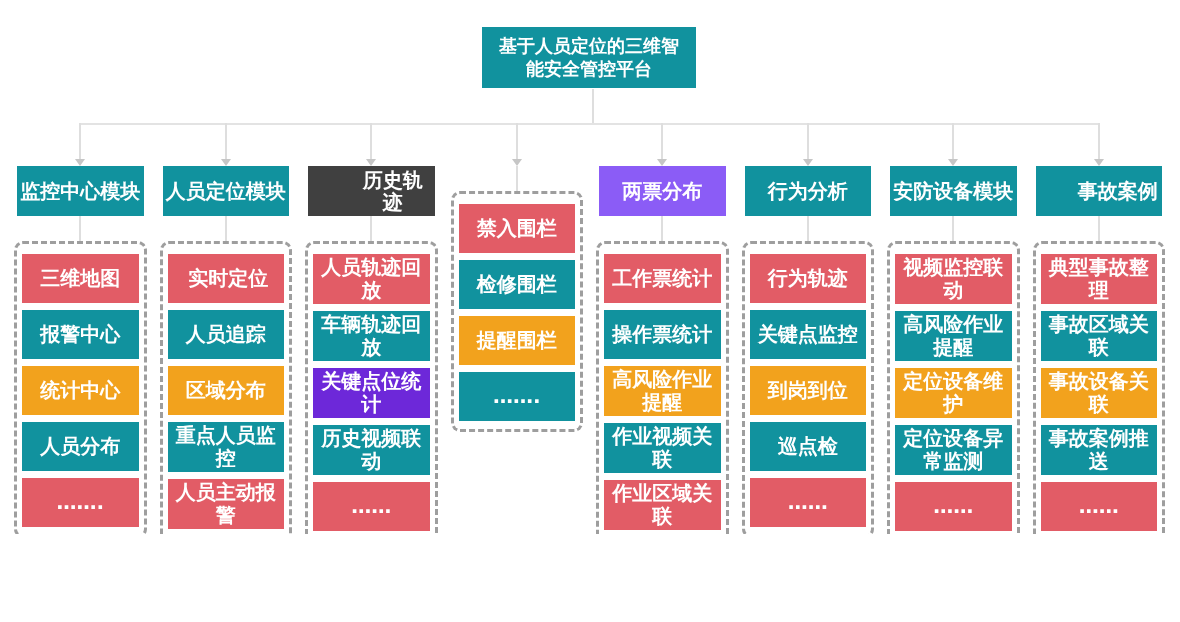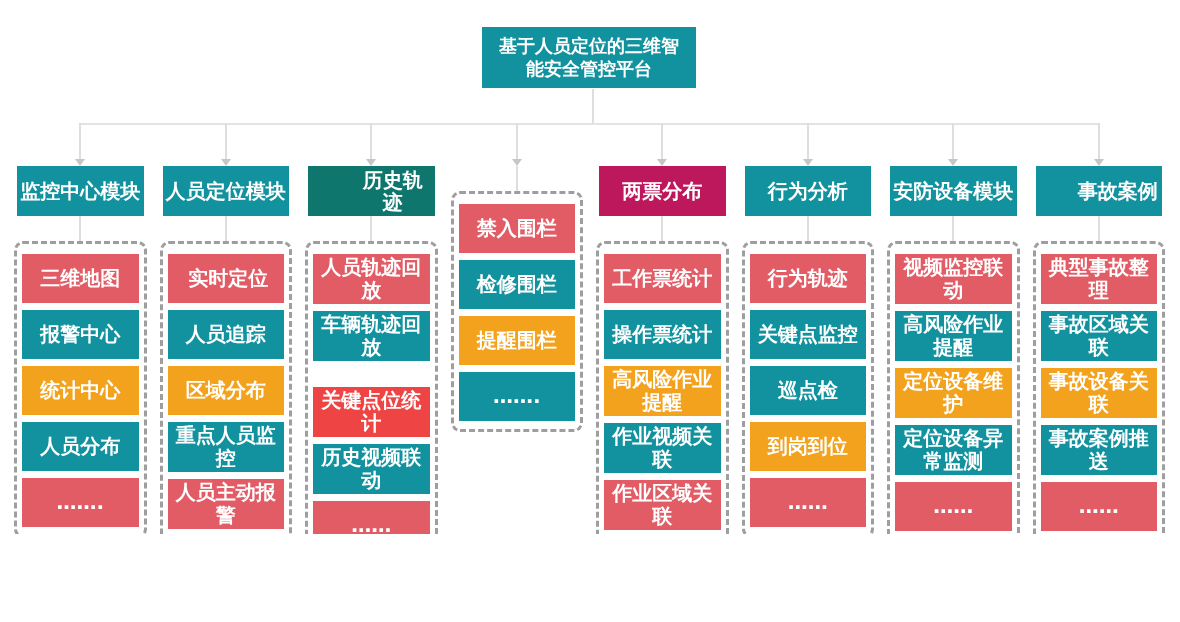--- a/index.html
+++ b/index.html
@@ -86,26 +86,26 @@
           <div class="item" style="background: rgb(17, 146, 158);">重点人员监控</div>
           <div class="item" style="background: rgb(226, 92, 102);">人员主动报警</div>
           <div class="item" style="background: rgb(17, 146, 158);">……</div>
         </div>
   </div>
 
   <div class="column">
     <div class="arrow">
           <i class="head"></i>
         </div>
-    <div class="header" style="background: #0f766e; padding-left: 45px;">历史轨迹</div>
+    <div class="header" style="background: #404040; padding-left: 45px;">历史轨迹</div>
     <div class="link"></div>
     <div class="items">
           <div class="item" style="background: rgb(226, 92, 102);">人员轨迹回放</div>
           <div class="item" style="background: rgb(17, 146, 158);">车辆轨迹回放</div>
-          <div class="item" style="background: #ef4444; margin-top: 19px;">关键点位统计</div>
+          <div class="item" style="background: #6d28d9;">关键点位统计</div>
           <div class="item" style="background: rgb(17, 146, 158);">历史视频联动</div>
           <div class="item" style="background: rgb(226, 92, 102);">……</div>
         </div>
   </div>
 
   <div class="column">
     <div class="arrow">
           <i class="head"></i>
         </div>
     <div class="link"></div>
@@ -114,43 +114,43 @@
           <div class="item" style="background: rgb(17, 146, 158);">检修围栏</div>
           <div class="item" style="background: rgb(242, 162, 29);">提醒围栏</div>
           <div class="item" style="background: rgb(17, 146, 158);">…….</div>
         </div>
   </div>
 
   <div class="column">
     <div class="arrow">
           <i class="head"></i>
         </div>
-    <div class="header" style="background: #be185d;">两票分布</div>
+    <div class="header" style="background: #8b5cf6;">两票分布</div>
     <div class="link"></div>
     <div class="items">
           <div class="item" style="background: rgb(226, 92, 102);">工作票统计</div>
           <div class="item" style="background: rgb(17, 146, 158);">操作票统计</div>
           <div class="item" style="background: rgb(242, 162, 29);">高风险作业提醒</div>
           <div class="item" style="background: rgb(17, 146, 158);">作业视频关联</div>
           <div class="item" style="background: rgb(226, 92, 102);">作业区域关联</div>
           <div class="item" style="background: rgb(17, 146, 158);">……</div>
         </div>
   </div>
 
   <div class="column">
     <div class="arrow">
           <i class="head"></i>
         </div>
     <div class="header" style="background: rgb(17, 146, 158);">行为分析</div>
     <div class="link"></div>
     <div class="items">
           <div class="item" style="background: rgb(226, 92, 102);">行为轨迹</div>
           <div class="item" style="background: rgb(17, 146, 158);">关键点监控</div>
+          <div class="item" style="background: rgb(242, 162, 29);">到岗到位</div>
           <div class="item" style="background: rgb(17, 146, 158);">巡点检</div>
-          <div class="item" style="background: rgb(242, 162, 29);">到岗到位</div>
           <div class="item" style="background: rgb(226, 92, 102);">……</div>
         </div>
   </div>
 
   <div class="column">
     <div class="arrow">
           <i class="head"></i>
         </div>
     <div class="header" style="background: rgb(17, 146, 158);">安防设备模块</div>
     <div class="link"></div>

